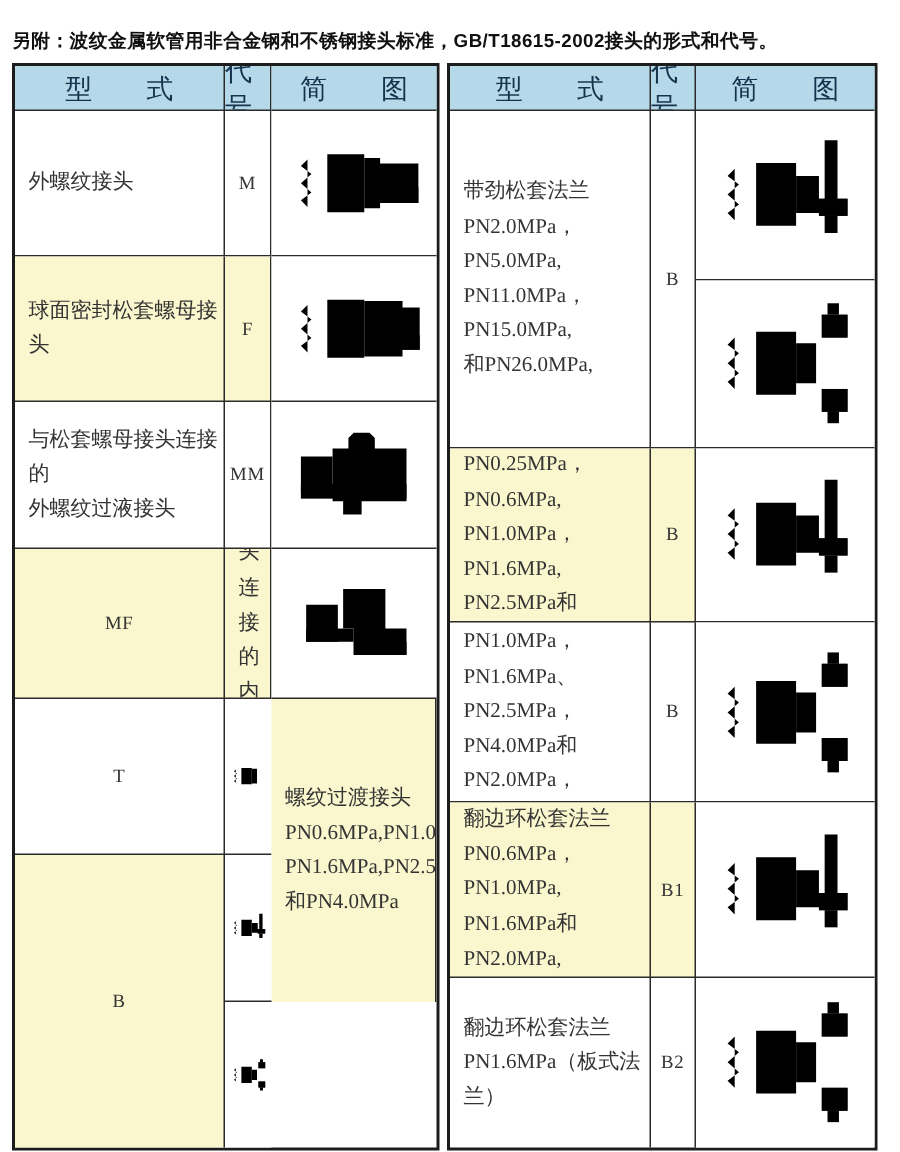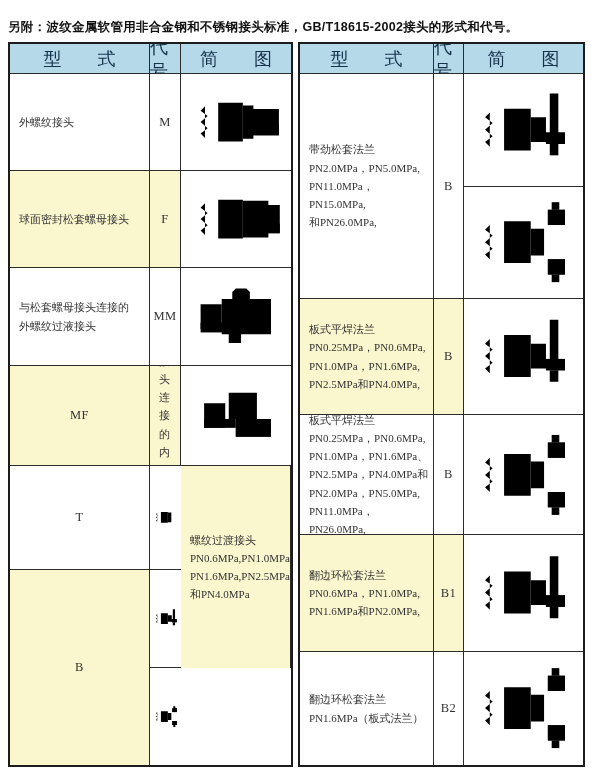--- a/index.html
+++ b/index.html
@@ -10,21 +10,21 @@
   .tbl { border:2px solid #1c1c1c; display:grid; background:#fff; }
   .tbl-left  { grid-template-columns:140px 31px 110px;
                grid-template-rows:30px 97px 97px 98px 100px 104px 98px 97px; }
   .tbl-right { grid-template-columns:134px 30px 119px;
                grid-template-rows:30px 113px 112px 116px 120px 117px 113px; }
   .c  { border-right:1px solid #2b2b2b; border-bottom:1px solid #2b2b2b;
         display:flex; align-items:center; overflow:hidden; box-sizing:border-box; }
   .c3 { border-right:none; }
   .last { border-bottom:none; }
   .hd { background:#b5d9e9; justify-content:center; font-size:18px; color:#16324c; }
-  .ct { padding:4px 4px 4px 9px; font-size:11px; line-height:1.66; color:#333;
+  .ct { padding:4px 4px 4px 9px; font-size:14px; line-height:1.66; color:#333;
         white-space:pre-line; justify-content:flex-start; }
   .cc { justify-content:center; font-size:12.5px; letter-spacing:0.5px; }
   .cd { justify-content:center; background:#fff; }
   .hl { background:#faf6cd; }
   .span2 { grid-row: span 2; }
   svg.diag { width:96%; height:94%; }
 </style>
 </head>
 <body>
 

